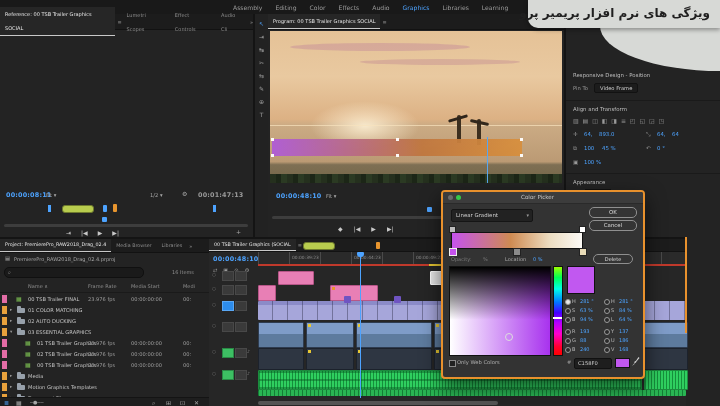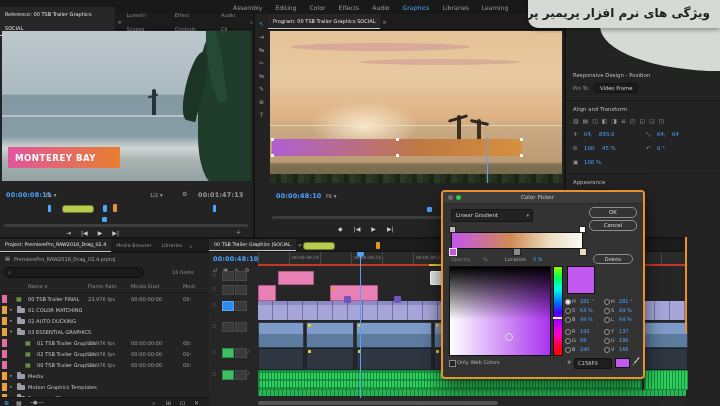--- a/index.html
+++ b/index.html
@@ -66,34 +66,20 @@
   <div class="panel" style="left:0;top:14px;width:253px;height:223px;border-right:2px solid #141414;">
     <div class="tabbar">
       <span class="ptab on"><span>Reference: 00 TSB Trailer Graphics SOCIAL</span></span>
       <span class="menu-glyph">≡</span>
       <span class="ptab">Lumetri Scopes</span>
       <span class="ptab">Effect Controls</span>
       <span class="ptab">Audio Cli</span>
       <span class="menu-glyph">»</span>
     </div>
 
-    <div class="abs" style="left:2px;top:17px;width:249px;height:150px;overflow:hidden;background:linear-gradient(180deg,#bdc8cd 0%,#aab9c0 42%,#8299a3 43%,#879da6 70%,#cfd6d3 78%,#a9b3b1 86%,#93a2a4 100%);">
-      <div class="abs" style="left:0;top:84px;width:249px;height:2px;background:rgba(230,236,235,.5);"></div>
-
-      <div class="abs" style="left:150px;top:58px;width:4px;height:26px;background:#26323a;border-radius:2px 2px 0 0;"></div>
-      <div class="abs" style="left:146px;top:64px;width:10px;height:1.5px;background:#26323a;transform:rotate(-18deg);"></div>
-
-      <div class="abs" style="left:196px;top:-6px;width:60px;height:160px;background:#203c2b;border-radius:40% 0 0 30%;"></div>
-      <div class="abs" style="left:184px;top:20px;width:18px;height:70px;background:#1b3425;border-radius:50% 50% 0 50%;transform:rotate(14deg);"></div>
-      <div class="abs" style="left:206px;top:-12px;width:14px;height:84px;background:#254a33;border-radius:50% 50% 0 50%;transform:rotate(-8deg);"></div>
-
-      <div class="abs" style="left:6px;top:116px;width:112px;height:21px;background:linear-gradient(90deg,#e0559e 0%,#e87e2e 100%);">
-        <span class="abs nw" style="left:7px;top:6px;font-size:8.6px;font-weight:bold;color:#fff;letter-spacing:.5px;">MONTEREY BAY</span>
-      </div>
-    </div>
 
     <span class="abs tc blue nw" style="left:6px;top:177px;">00:00:08:11</span>
     <span class="abs nw" style="left:46px;top:178px;font-size:5.2px;color:#a8a8a8;"><span>Fit</span> <span>▾</span></span>
     <span class="abs nw" style="left:150px;top:178px;font-size:5.2px;color:#a8a8a8;"><span>1/2</span> <span>▾</span></span>
     <span class="abs icn" style="left:182px;top:176px;">⚙</span>
     <span class="abs tc nw" style="left:198px;top:177px;color:#9a9a9a;">00:01:47:13</span>
 
     <div class="abs" style="left:48px;top:191px;width:3px;height:7px;background:#4da3ff;"></div>
     <div class="abs" style="left:62px;top:191px;width:30px;height:6px;background:#b8cc4e;border-radius:3px;border:1px solid #6e7a2e;"></div>
     <div class="abs" style="left:103px;top:191px;width:4px;height:7px;background:#4da3ff;border-radius:1px;"></div>

